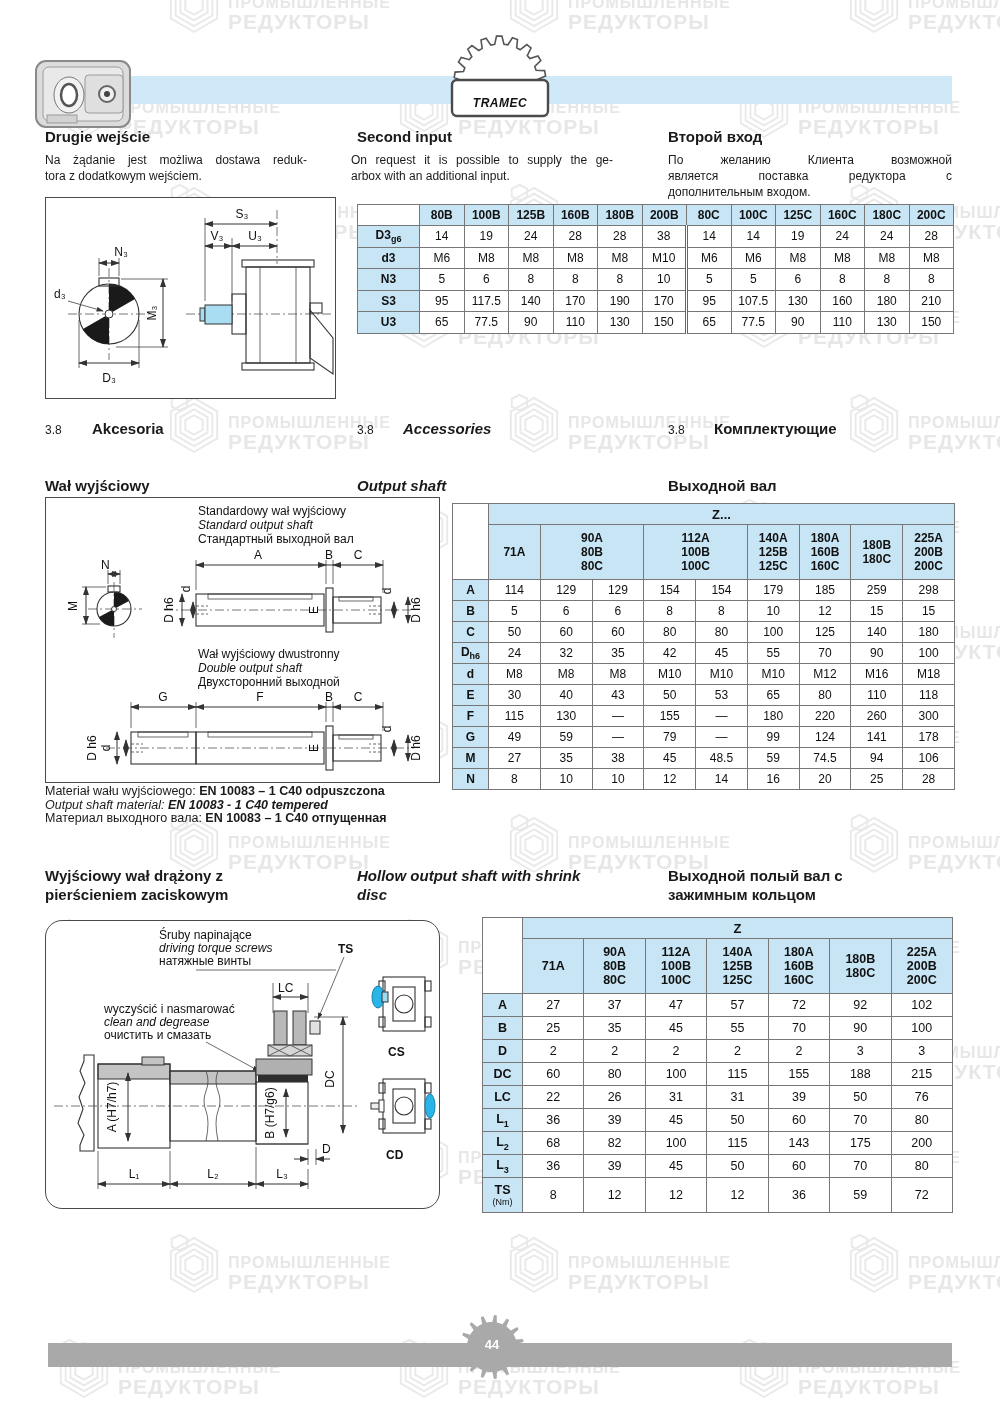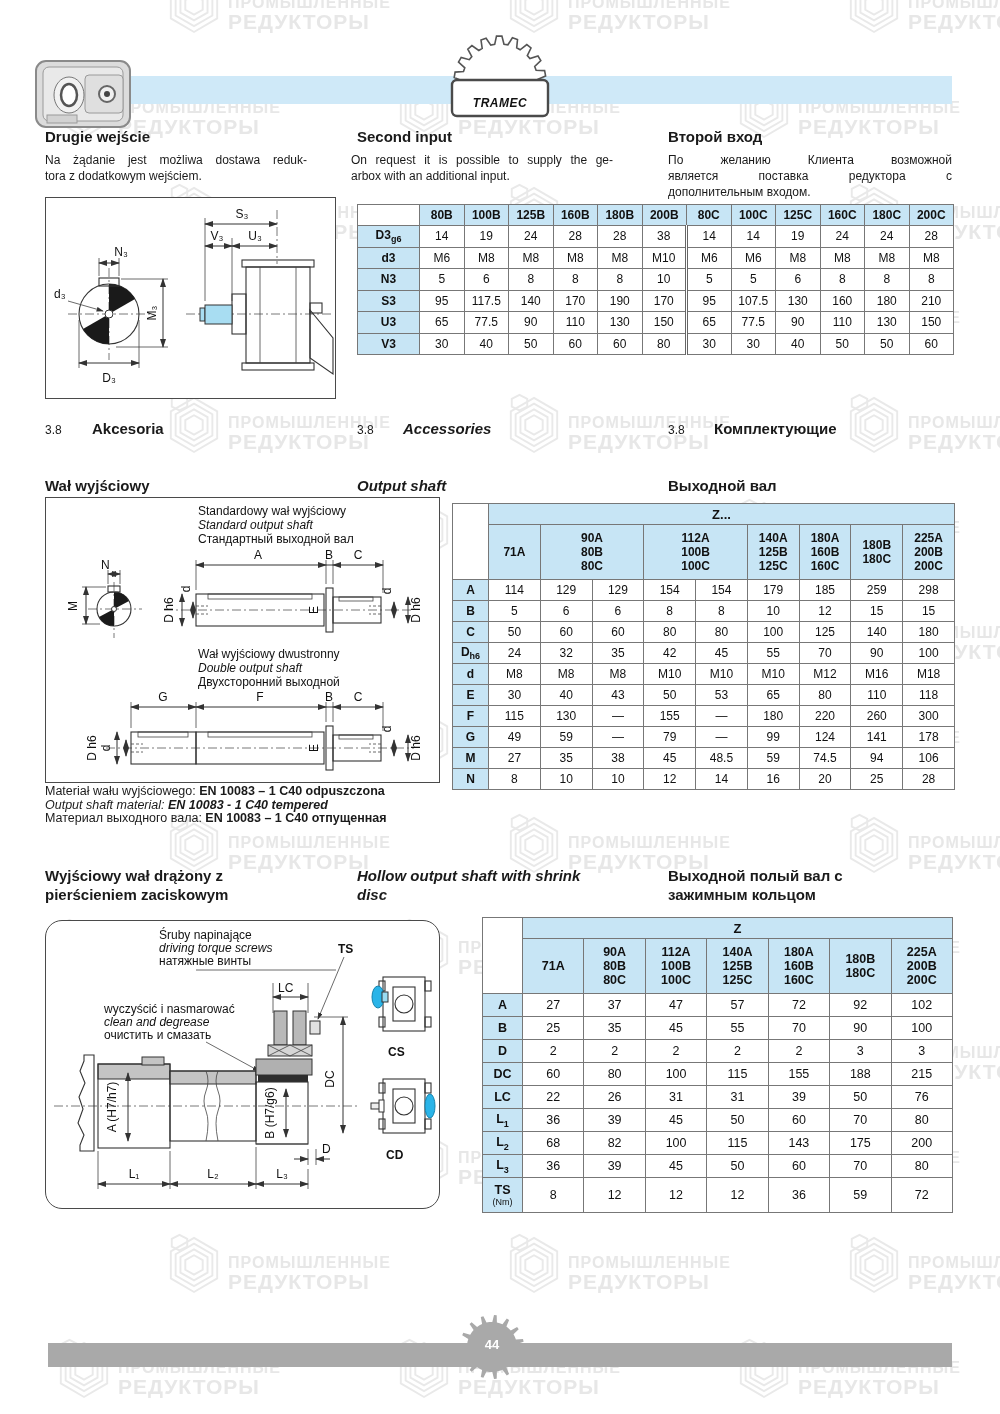--- a/index.html
+++ b/index.html
@@ -830,35 +830,20 @@
             <td>110</td>
             <td>130</td>
             <td>150</td>
             <td class="sep">65</td>
             <td>77.5</td>
             <td>90</td>
             <td>110</td>
             <td>130</td>
             <td>150</td>
           </tr>
-          <tr>
-            <th class="rlab">V3</th>
-            <td>30</td>
-            <td>40</td>
-            <td>50</td>
-            <td>60</td>
-            <td>60</td>
-            <td>80</td>
-            <td class="sep">30</td>
-            <td>30</td>
-            <td>40</td>
-            <td>50</td>
-            <td>50</td>
-            <td>60</td>
-          </tr>
         </tbody>
       </table>
 
     <div class="abs secnum" style="left:45px;top:423px;">3.8</div>
     <div class="abs sechead" style="left:92px;top:420px;">Akcesoria</div>
     <div class="abs secnum" style="left:357px;top:423px;">3.8</div>
     <div class="abs sechead" style="left:403px;top:420px;font-style:italic;">Accessories</div>
     <div class="abs secnum" style="left:668px;top:423px;">3.8</div>
     <div class="abs sechead" style="left:714px;top:420px;">Комплектующие</div>
 

